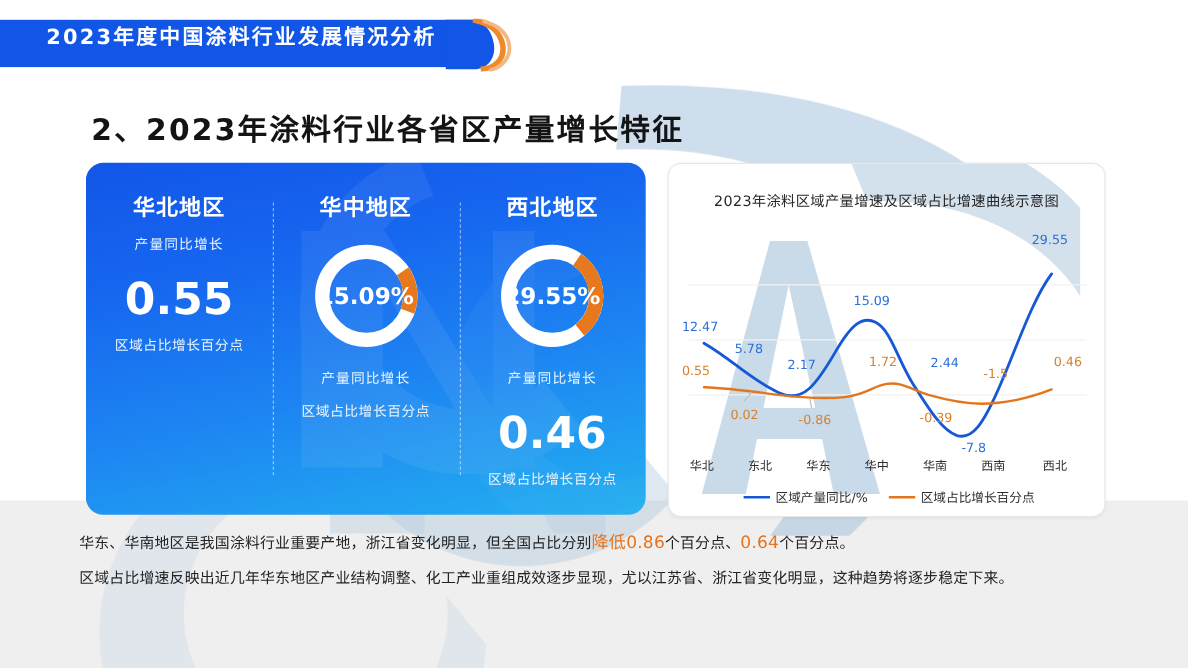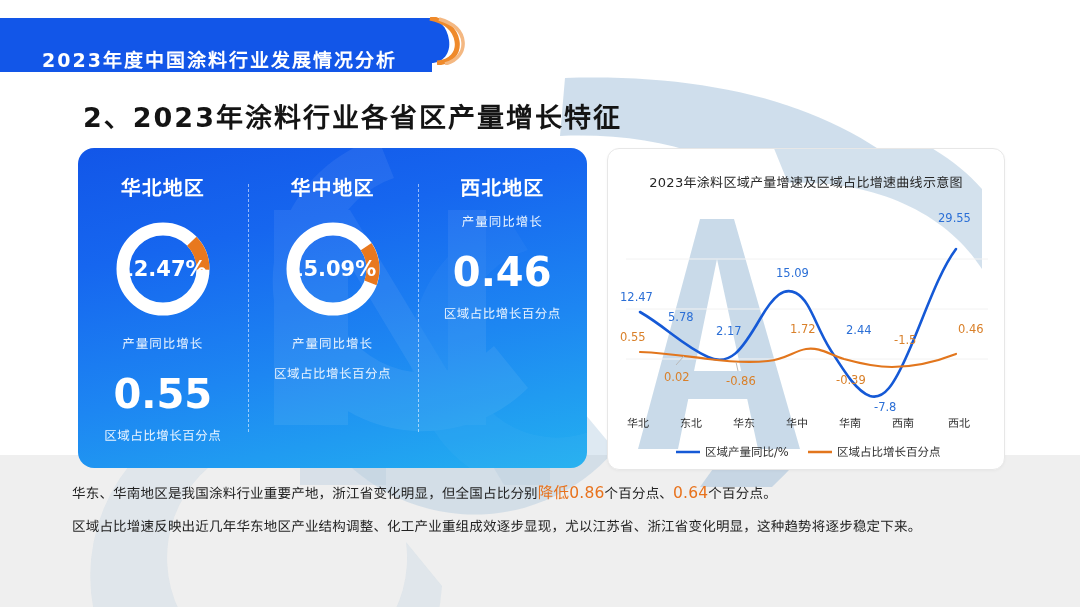--- a/index.html
+++ b/index.html
@@ -17,23 +17,23 @@
     background:#efefef;
   }
 
   
   .wm{position:absolute;inset:0;overflow:hidden;pointer-events:none;}
   .wm svg{position:absolute;}
 
   
   .hdr-wrap{position:absolute;left:0;top:18px;height:44px;z-index:6;}
   .hdr-bar{
-    position:absolute;left:0;top:0;height:54px;width:432px;
+    position:absolute;left:0;top:0;height:43px;width:432px;
     background:#1256e8;
-    display:flex;align-items:flex-end;
+    display:flex;align-items:flex-start;
   }
   .hdr-text{
     color:#ffffff;font-size:19px;font-weight:bold;letter-spacing:2px;
     margin-left:42px;white-space:nowrap;
     font-family:"DejaVu Sans","Liberation Sans",sans-serif;
   }
   .hdr-curve{position:absolute;left:405px;top:-1px;}
 
   
   .page-title{
@@ -177,47 +177,47 @@
           <path d="M430 70 a142 142 0 1 0 150 230 l-32 -40 a96 96 0 1 1 -98 -158 z" opacity="0.5"></path>
         </g>
       </svg>
     </div>
 
     <div class="divider div1"></div>
     <div class="divider div2"></div>
 
     <div class="stat-col">
       <div class="region-name">华北地区</div>
-      <div class="donut">
-        <svg width="108" height="108" viewBox="0 0 108 108" xmlns="http://www.w3.org/2000/svg">
-          <circle cx="54" cy="54" r="40" fill="none" stroke="#ffffff" stroke-width="13"></circle>
-          <circle cx="54" cy="54" r="40" fill="none" stroke="#e8781e" stroke-width="13" stroke-dasharray="31.3 220" stroke-dashoffset="-32" transform="rotate(-90 54 54)" stroke-linecap="butt"></circle>
-        </svg>
-        <div class="donut-label">12.47%</div>
-      </div>
       <div class="cap-small">产量同比增长</div>
       <div class="big-num">0.55</div>
       <div class="cap-small2">区域占比增长百分点</div>
     </div>
 
     <div class="stat-col">
       <div class="region-name">华中地区</div>
       <div class="donut">
         <svg width="108" height="108" viewBox="0 0 108 108" xmlns="http://www.w3.org/2000/svg">
           <circle cx="54" cy="54" r="40" fill="none" stroke="#ffffff" stroke-width="13"></circle>
           <circle cx="54" cy="54" r="40" fill="none" stroke="#e8781e" stroke-width="13" stroke-dasharray="37.9 220" stroke-dashoffset="-39" transform="rotate(-90 54 54)" stroke-linecap="butt"></circle>
         </svg>
         <div class="donut-label">15.09%</div>
       </div>
       <div class="cap-small">产量同比增长</div>
       <div class="cap-small2">区域占比增长百分点</div>
     </div>
 
     <div class="stat-col">
       <div class="region-name">西北地区</div>
+      <div class="donut">
+        <svg width="108" height="108" viewBox="0 0 108 108" xmlns="http://www.w3.org/2000/svg">
+          <circle cx="54" cy="54" r="40" fill="none" stroke="#ffffff" stroke-width="13"></circle>
+          <circle cx="54" cy="54" r="40" fill="none" stroke="#e8781e" stroke-width="13" stroke-dasharray="74.3 220" stroke-dashoffset="-24" transform="rotate(-90 54 54)" stroke-linecap="butt"></circle>
+        </svg>
+        <div class="donut-label">29.55%</div>
+      </div>
       <div class="cap-small">产量同比增长</div>
       <div class="big-num">0.46</div>
       <div class="cap-small2">区域占比增长百分点</div>
     </div>
   </div>
 
   <div class="chart-card">
     <div class="chart-card-inner">
 
       <div class="chart-wm">

